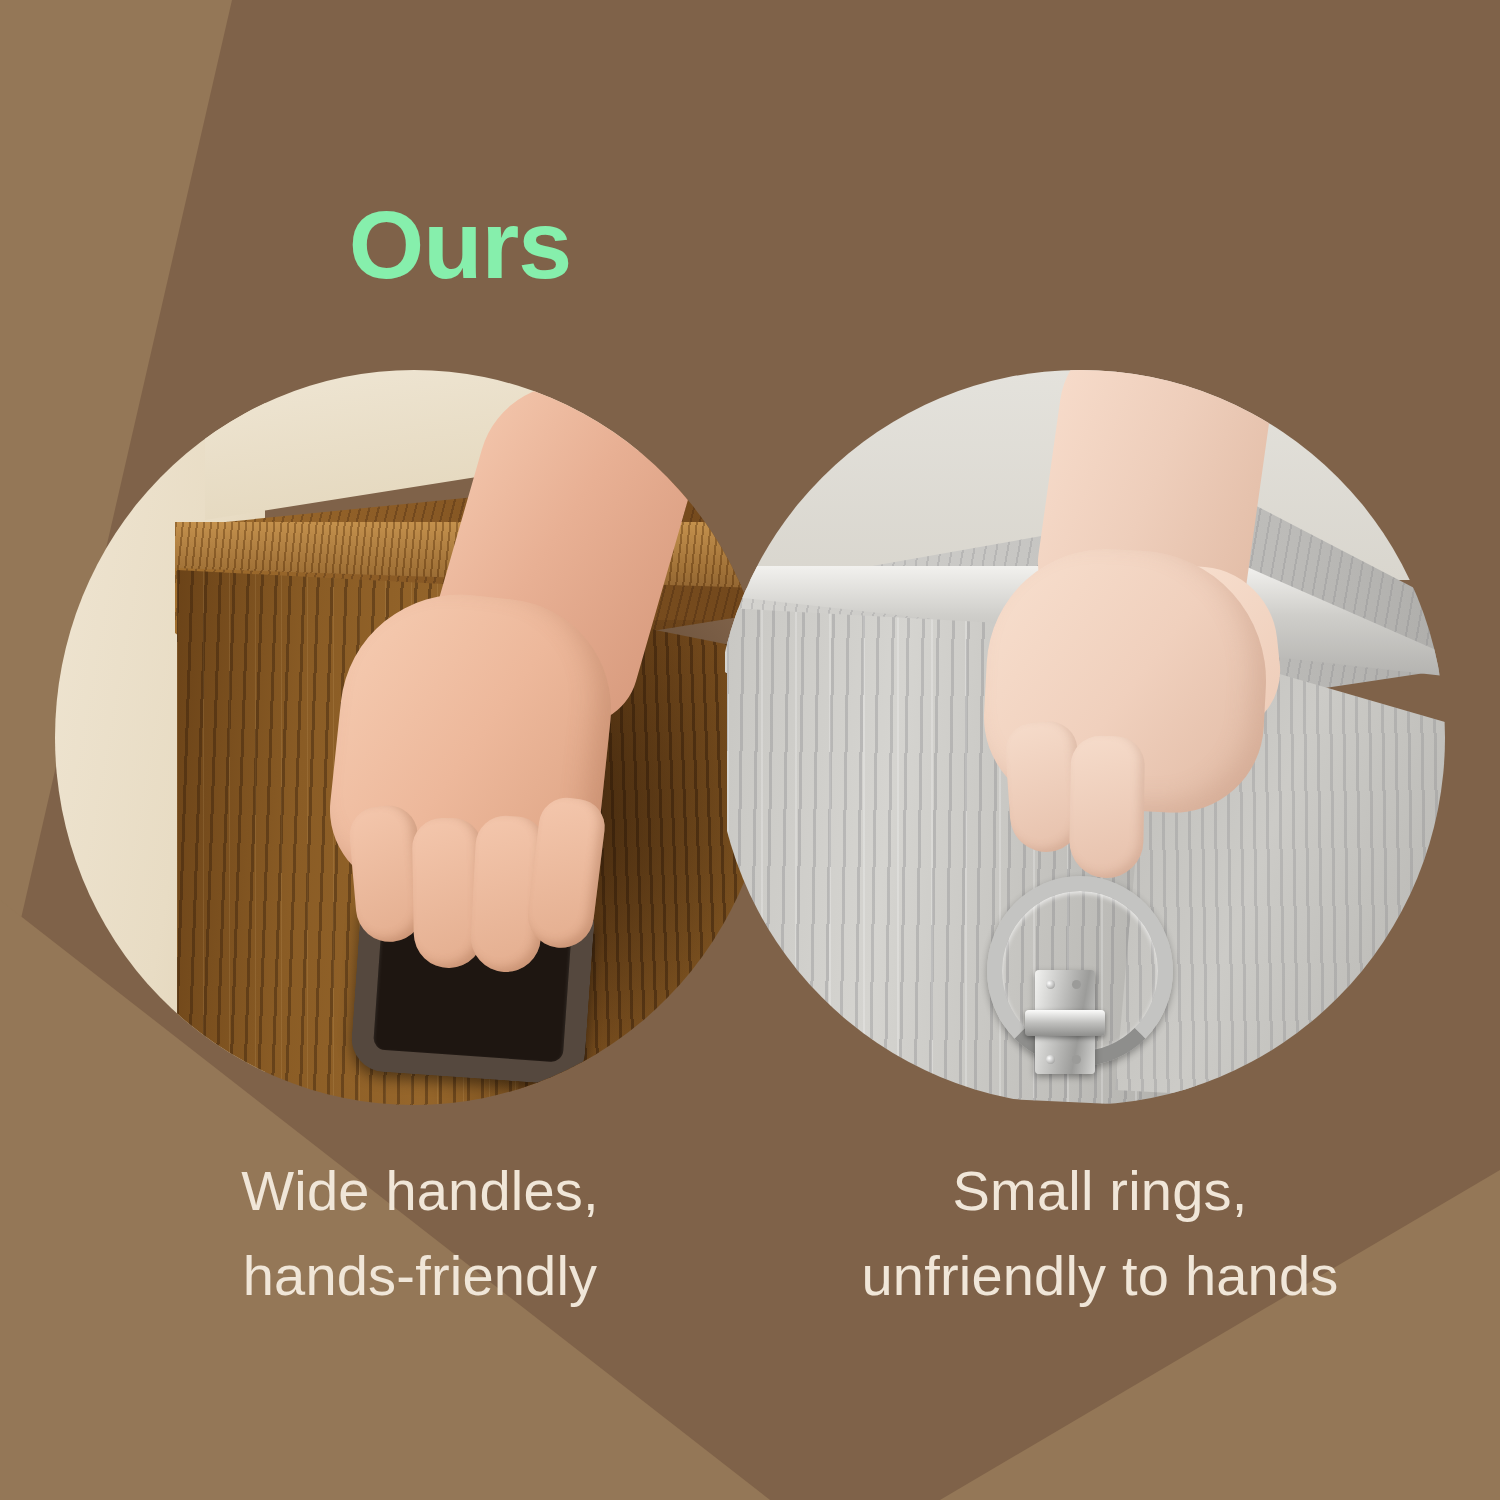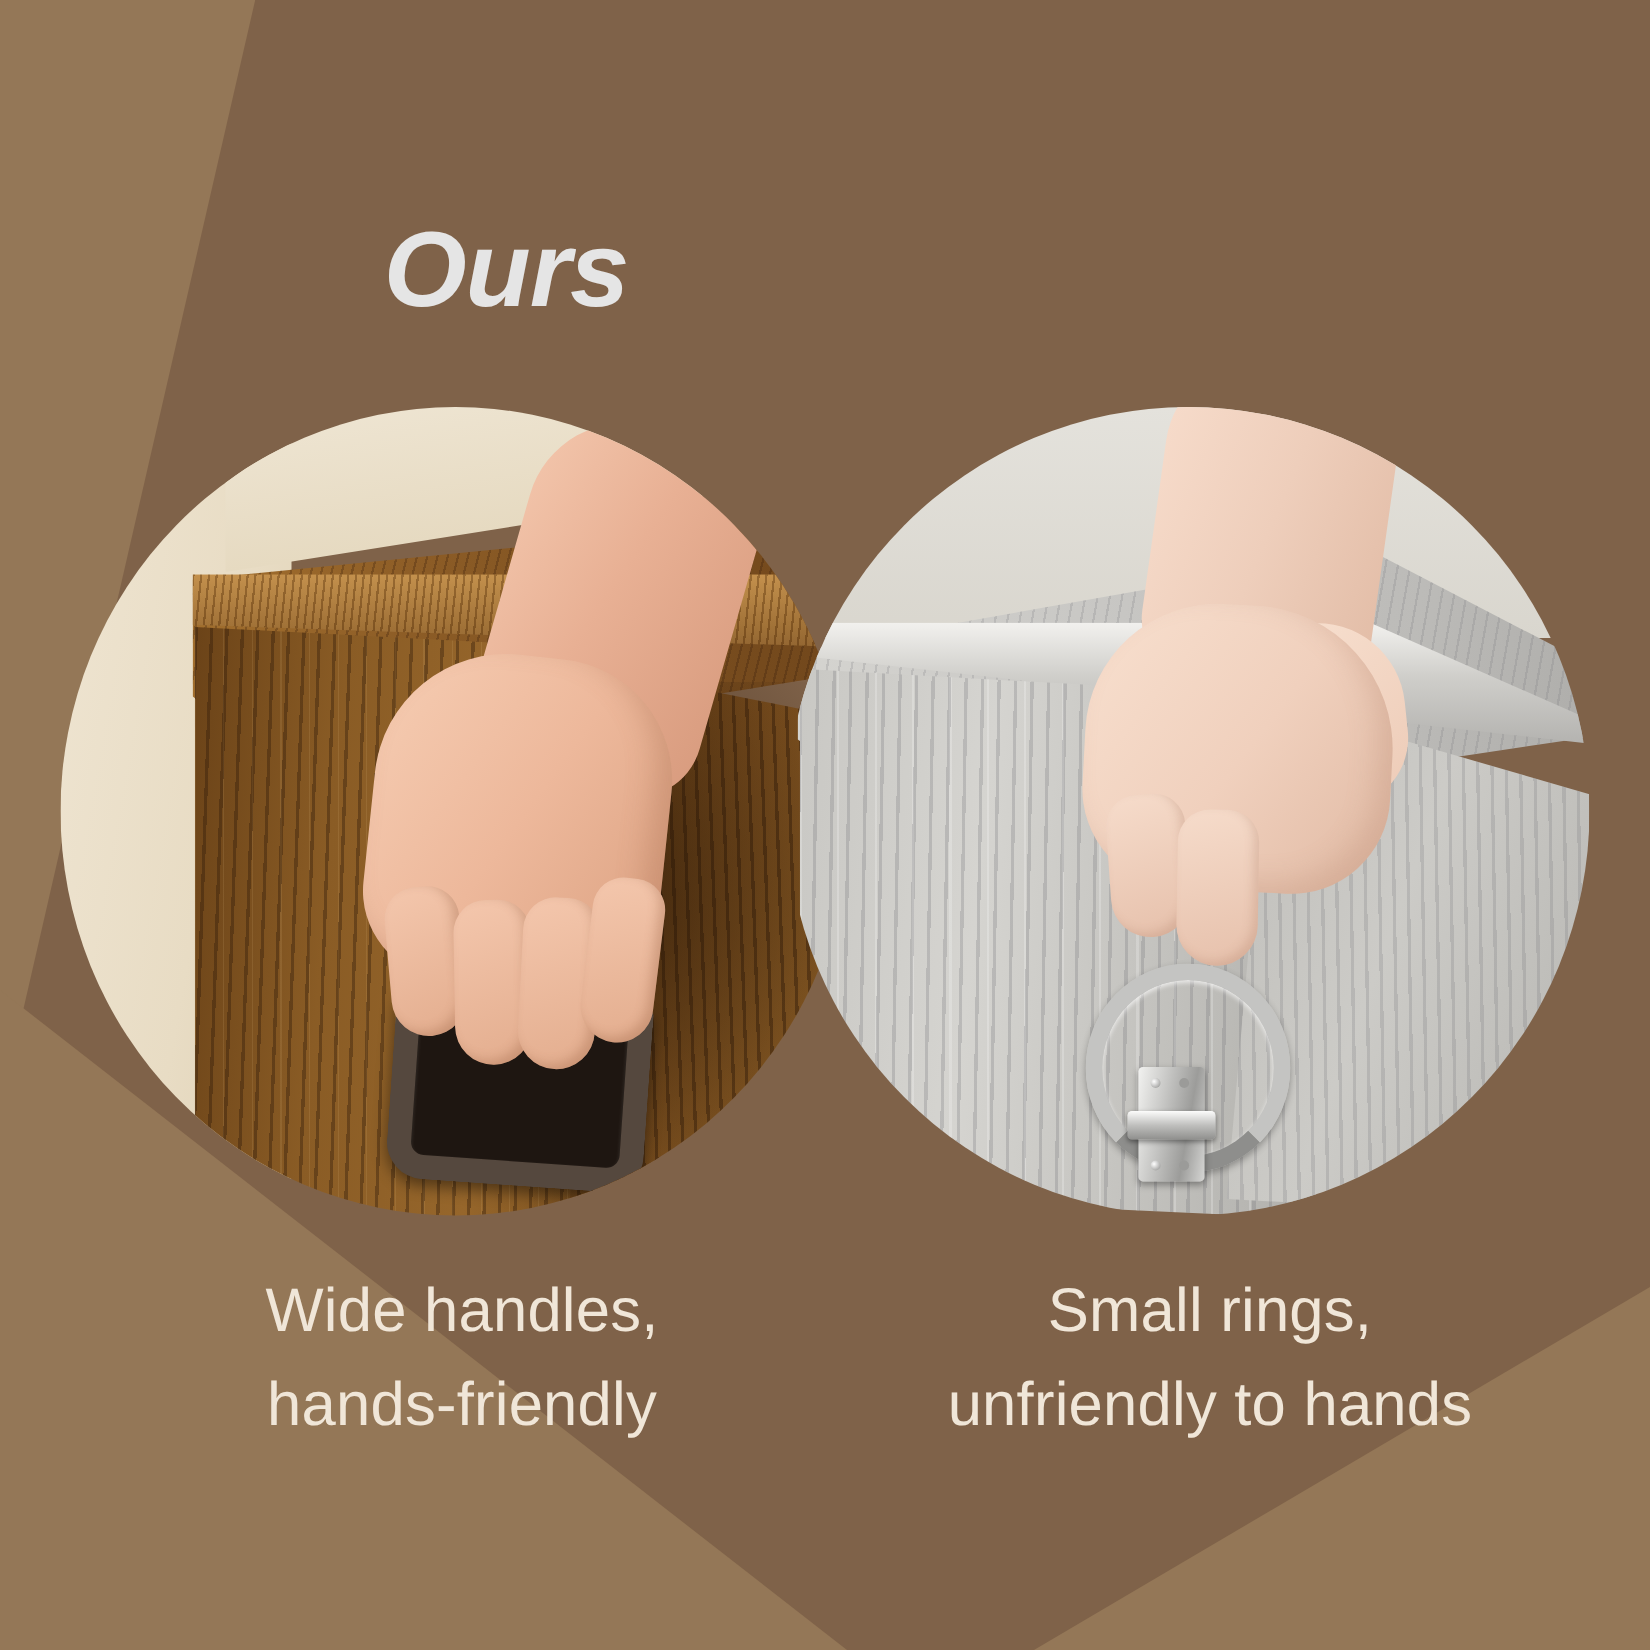--- a/index.html
+++ b/index.html
@@ -46,25 +46,24 @@
     clip-path: polygon(560px 0, 560px 330px, 0 330px);
   }
 
   
   .title {
     position: absolute;
     top: 196px;
     font-size: 97px;
     font-weight: bold;
     letter-spacing: -1px;
-    color: #e5e5e5;
+    color: #86efac;
     line-height: 1.0;
     text-align: center;
     white-space: nowrap;
-    font-style: italic;
   }
   .title-ours   { left: 180px; width: 560px; }
   .title-others { left: 760px; width: 560px; }
 
   
   .circle {
     position: absolute;
     border-radius: 50%;
     overflow: hidden;
   }

